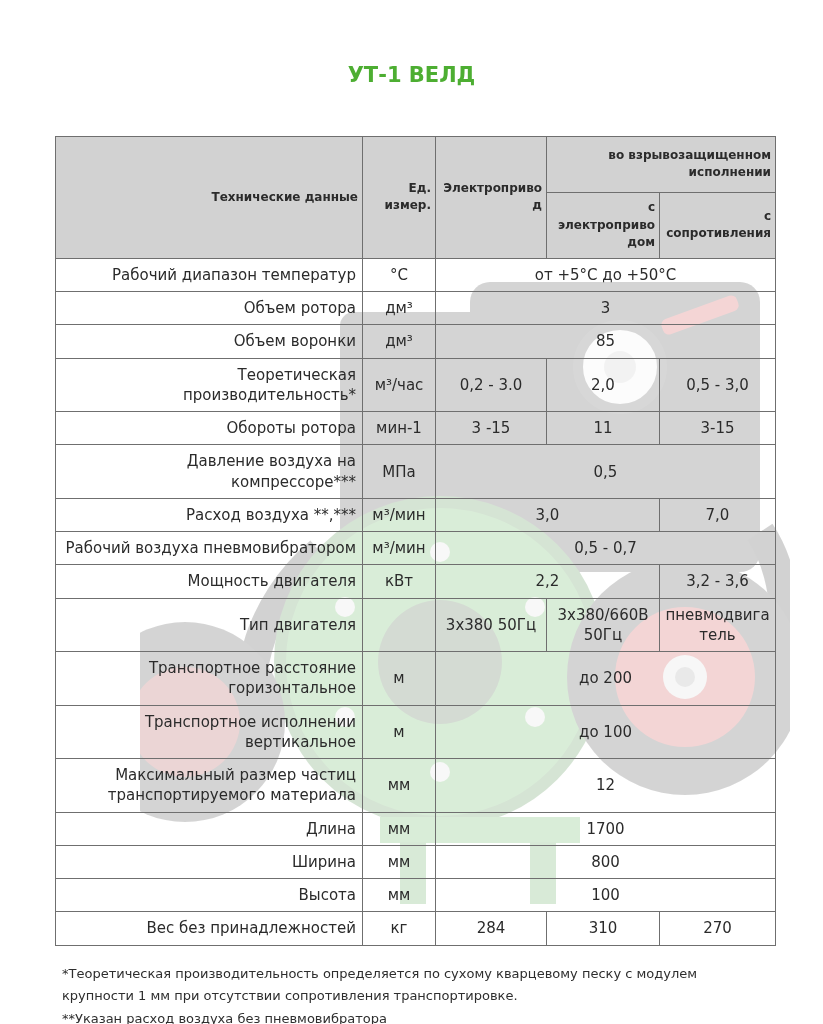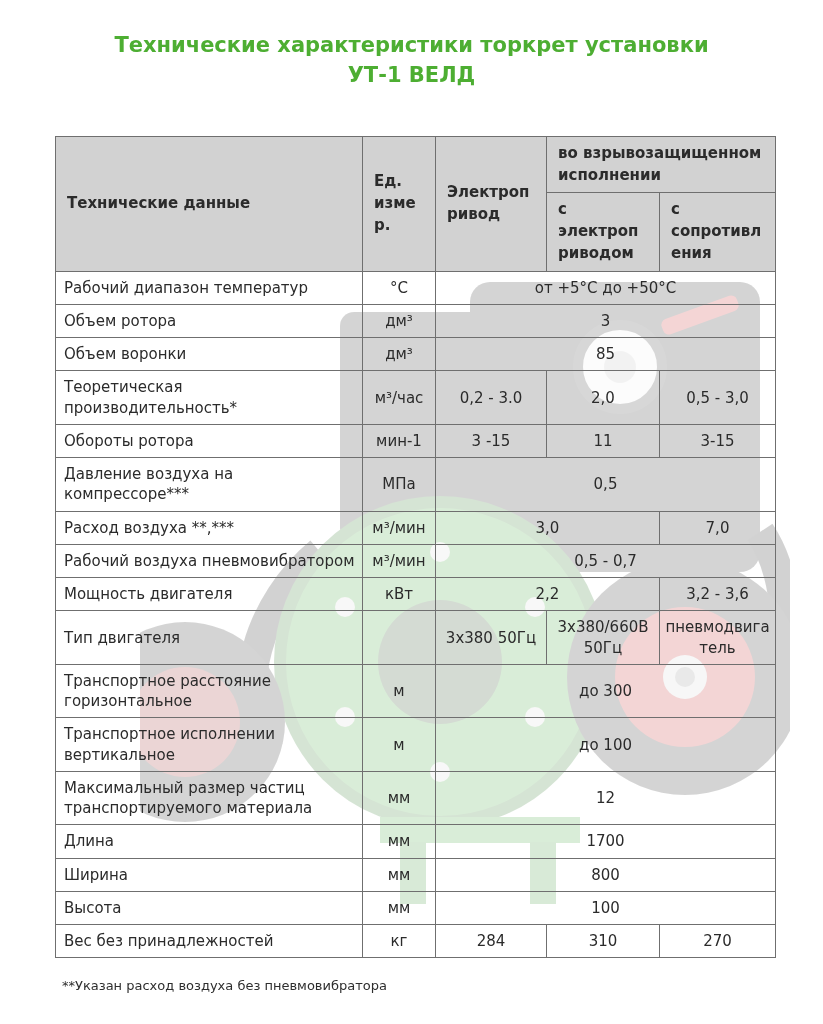--- a/index.html
+++ b/index.html
@@ -44,37 +44,37 @@
     table-layout:fixed;
   }
   table.specs th, table.specs td{
     border:1px solid var(--border);
     overflow-wrap:break-word;
     word-wrap:break-word;
   }
   table.specs th{
     background:var(--header-bg);
     font-weight:700;
-    font-size:15px;
+    font-size:12px;
     line-height:1.45;
-    text-align:left;
+    text-align:right;
     vertical-align:middle;
-    padding:6px 11px;
+    padding:6px 4px;
   }
   thead tr.h1 th{height:56px;}
   thead tr.h2 th{height:66px;}
   tbody td{
     background:transparent;
     font-size:15px;
     line-height:1.35;
     padding:6px 4px;
     vertical-align:middle;
   }
   td.c-name{
-    text-align:left;
+    text-align:right;
     padding-left:8px;
     padding-right:6px;
   }
   td.c-unit, td.c-val{text-align:center;}
   .footnotes{
     position:relative;
     z-index:1;
     margin:17px 58px 0 62px;
     font-size:13px;
     line-height:1.75;
@@ -105,21 +105,21 @@
   <circle cx="545" cy="405" r="118" fill="#181818"></circle>
   <circle cx="545" cy="405" r="70" fill="#bf1d1d"></circle>
   <circle cx="545" cy="405" r="22" fill="#d6d6d6"></circle>
   <circle cx="545" cy="405" r="10" fill="#8a8a8a"></circle>
   <rect x="240" y="545" width="200" height="26" fill="#35a22e"></rect>
   <rect x="260" y="570" width="26" height="62" fill="#2c8f27"></rect>
   <rect x="390" y="570" width="26" height="62" fill="#2c8f27"></rect>
 </svg>
 
 <h1 class="page-title">
-  <span>Технические характеристики торкрет установки</span><br>
+  <br>
   <span>УТ-1 ВЕЛД</span>
 </h1>
 
 <table class="specs">
   <colgroup>
     <col style="width:307px">
       <col style="width:73px">
       <col style="width:111px">
       <col style="width:113px">
       <col style="width:116px">
@@ -191,21 +191,21 @@
       <tr>
         <td class="c-name">Тип двигателя</td>
         <td class="c-unit"></td>
         <td class="c-val">3х380  50Гц</td>
         <td class="c-val">3х380/660В 50Гц</td>
         <td class="c-val">пневмодвигатель</td>
       </tr>
       <tr>
         <td class="c-name">Транспортное расстояние горизонтальное</td>
         <td class="c-unit">м</td>
-        <td class="c-val" colspan="3">до 300</td>
+        <td class="c-val" colspan="3">до 200</td>
       </tr>
       <tr>
         <td class="c-name">Транспортное исполнении вертикальное</td>
         <td class="c-unit">м</td>
         <td class="c-val" colspan="3">до 100</td>
       </tr>
       <tr>
         <td class="c-name">Максимальный размер частиц транспортируемого материала</td>
         <td class="c-unit">мм</td>
         <td class="c-val" colspan="3">12</td>
@@ -229,14 +229,15 @@
         <td class="c-name">Вес без принадлежностей</td>
         <td class="c-unit">кг</td>
         <td class="c-val">284</td>
         <td class="c-val">310</td>
         <td class="c-val">270</td>
       </tr>
     </tbody>
 </table>
 
 <div class="footnotes" id="footnotes">
+    <div class="footnote">*Теоретическая производительность определяется по сухому кварцевому песку с модулем крупности 1 мм при отсутствии сопротивления транспортировке.</div>
     <div class="footnote">**Указан расход воздуха без пневмовибратора</div>
   </div>
 
 </body></html>

